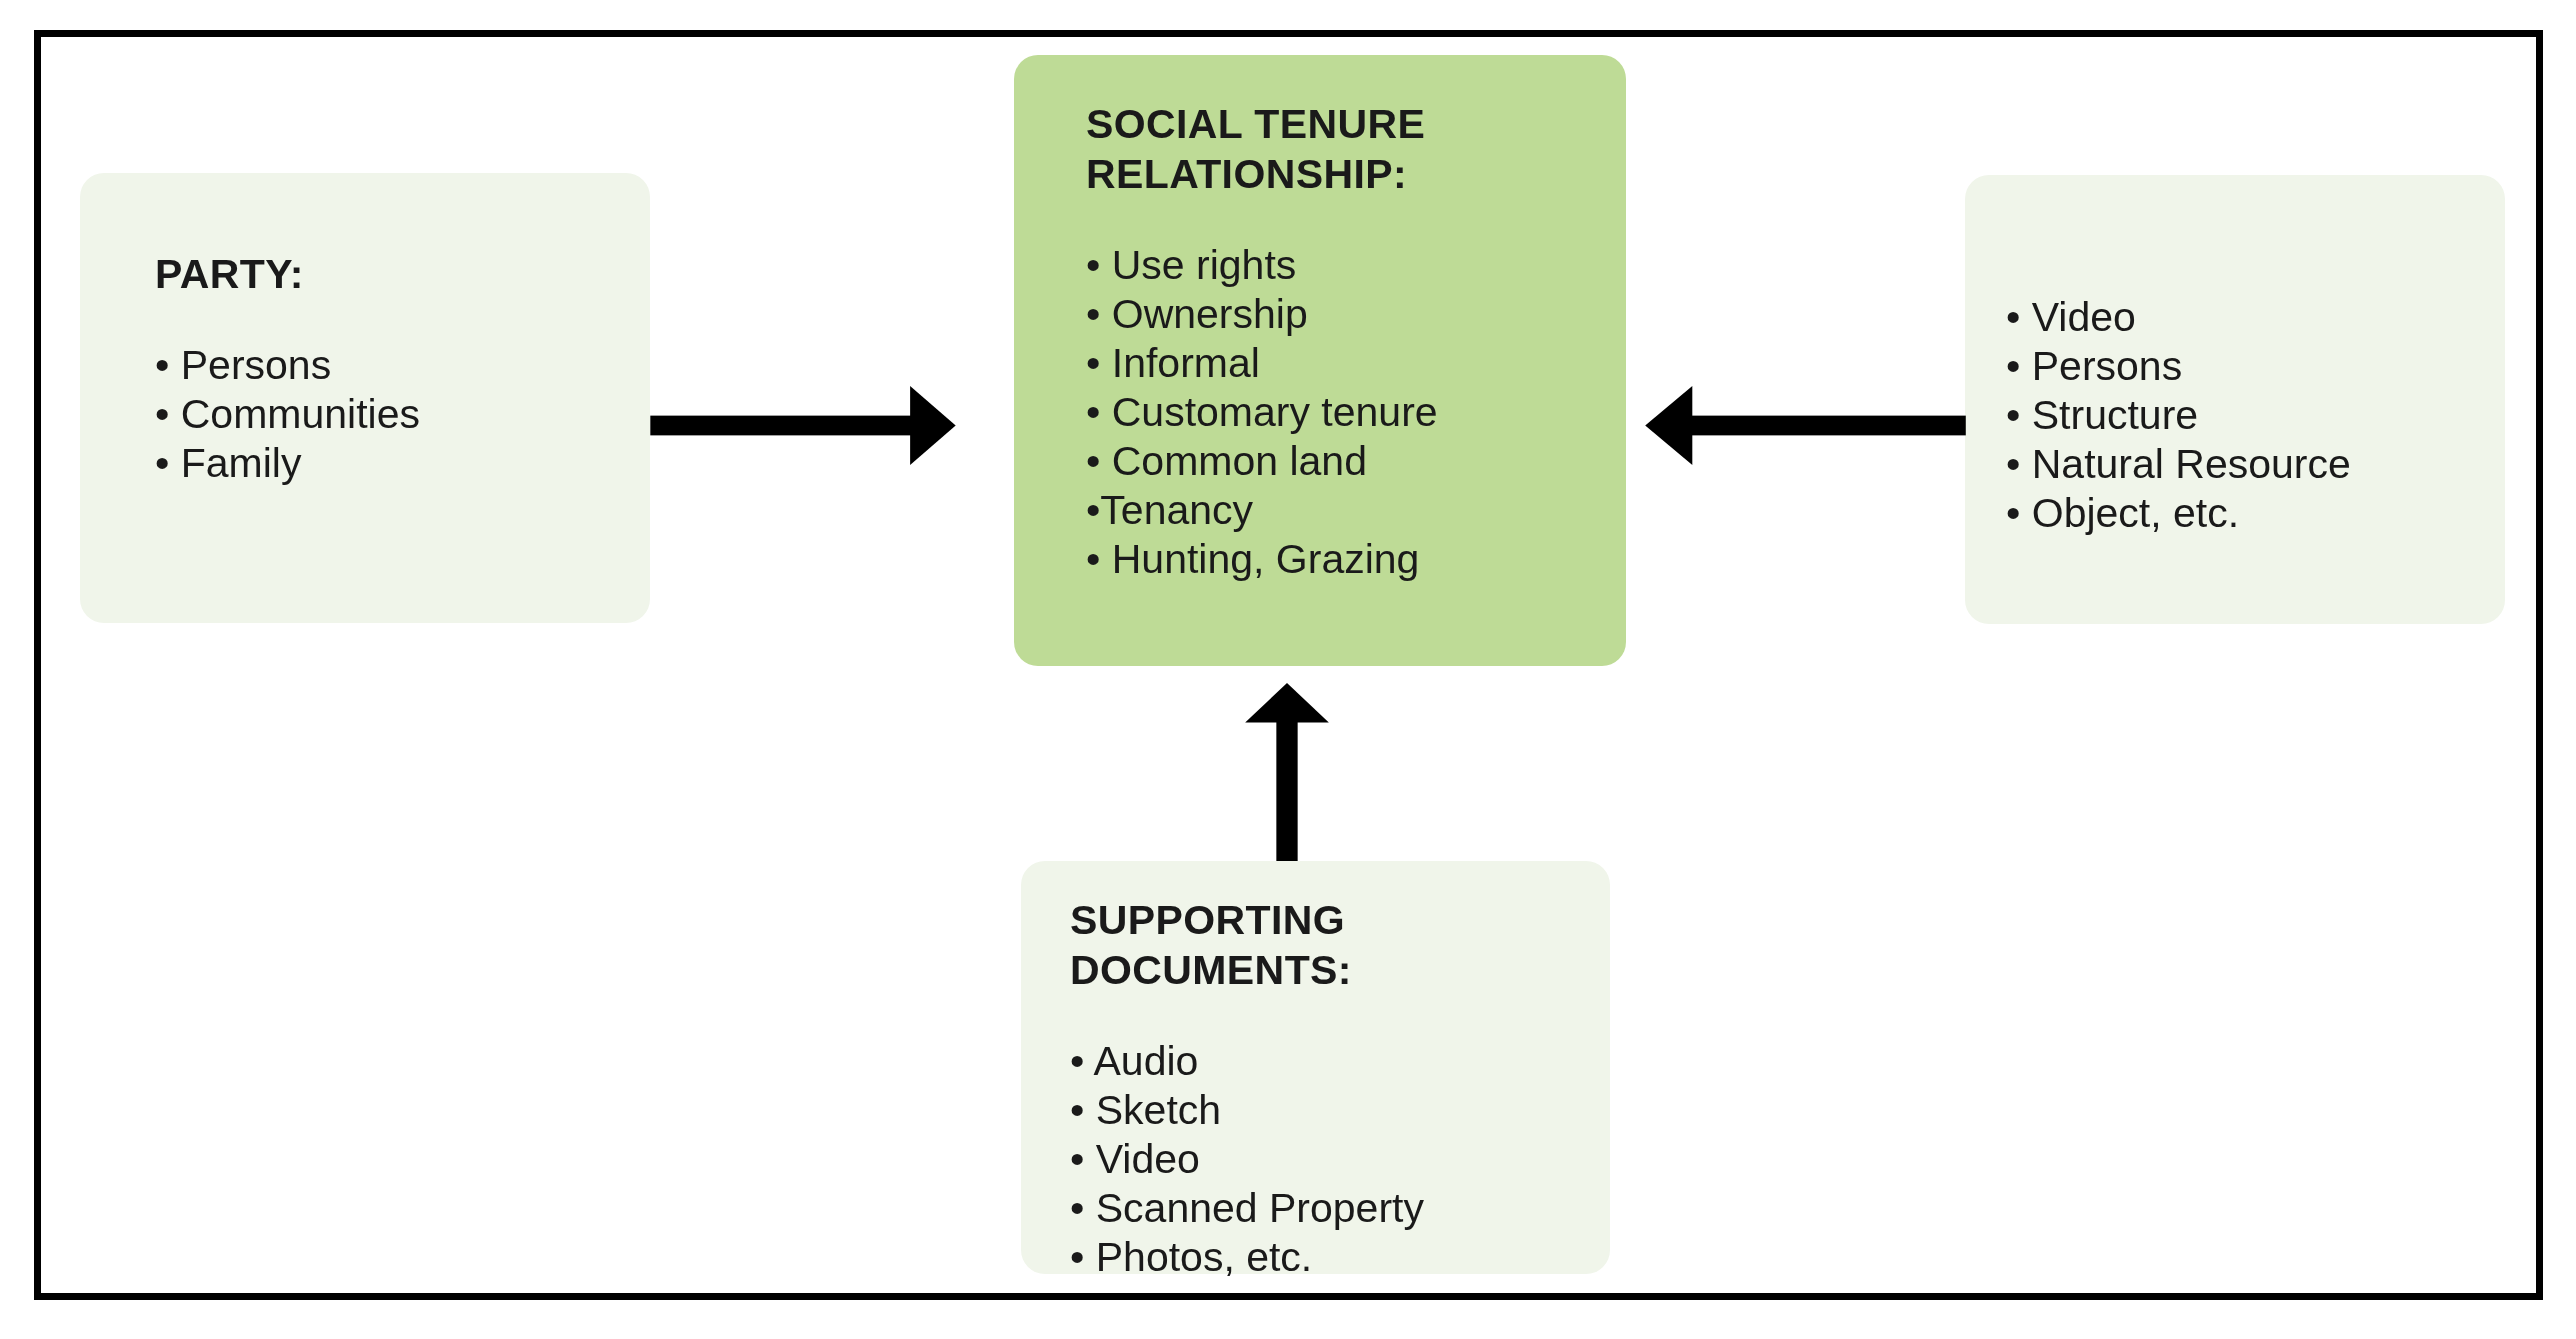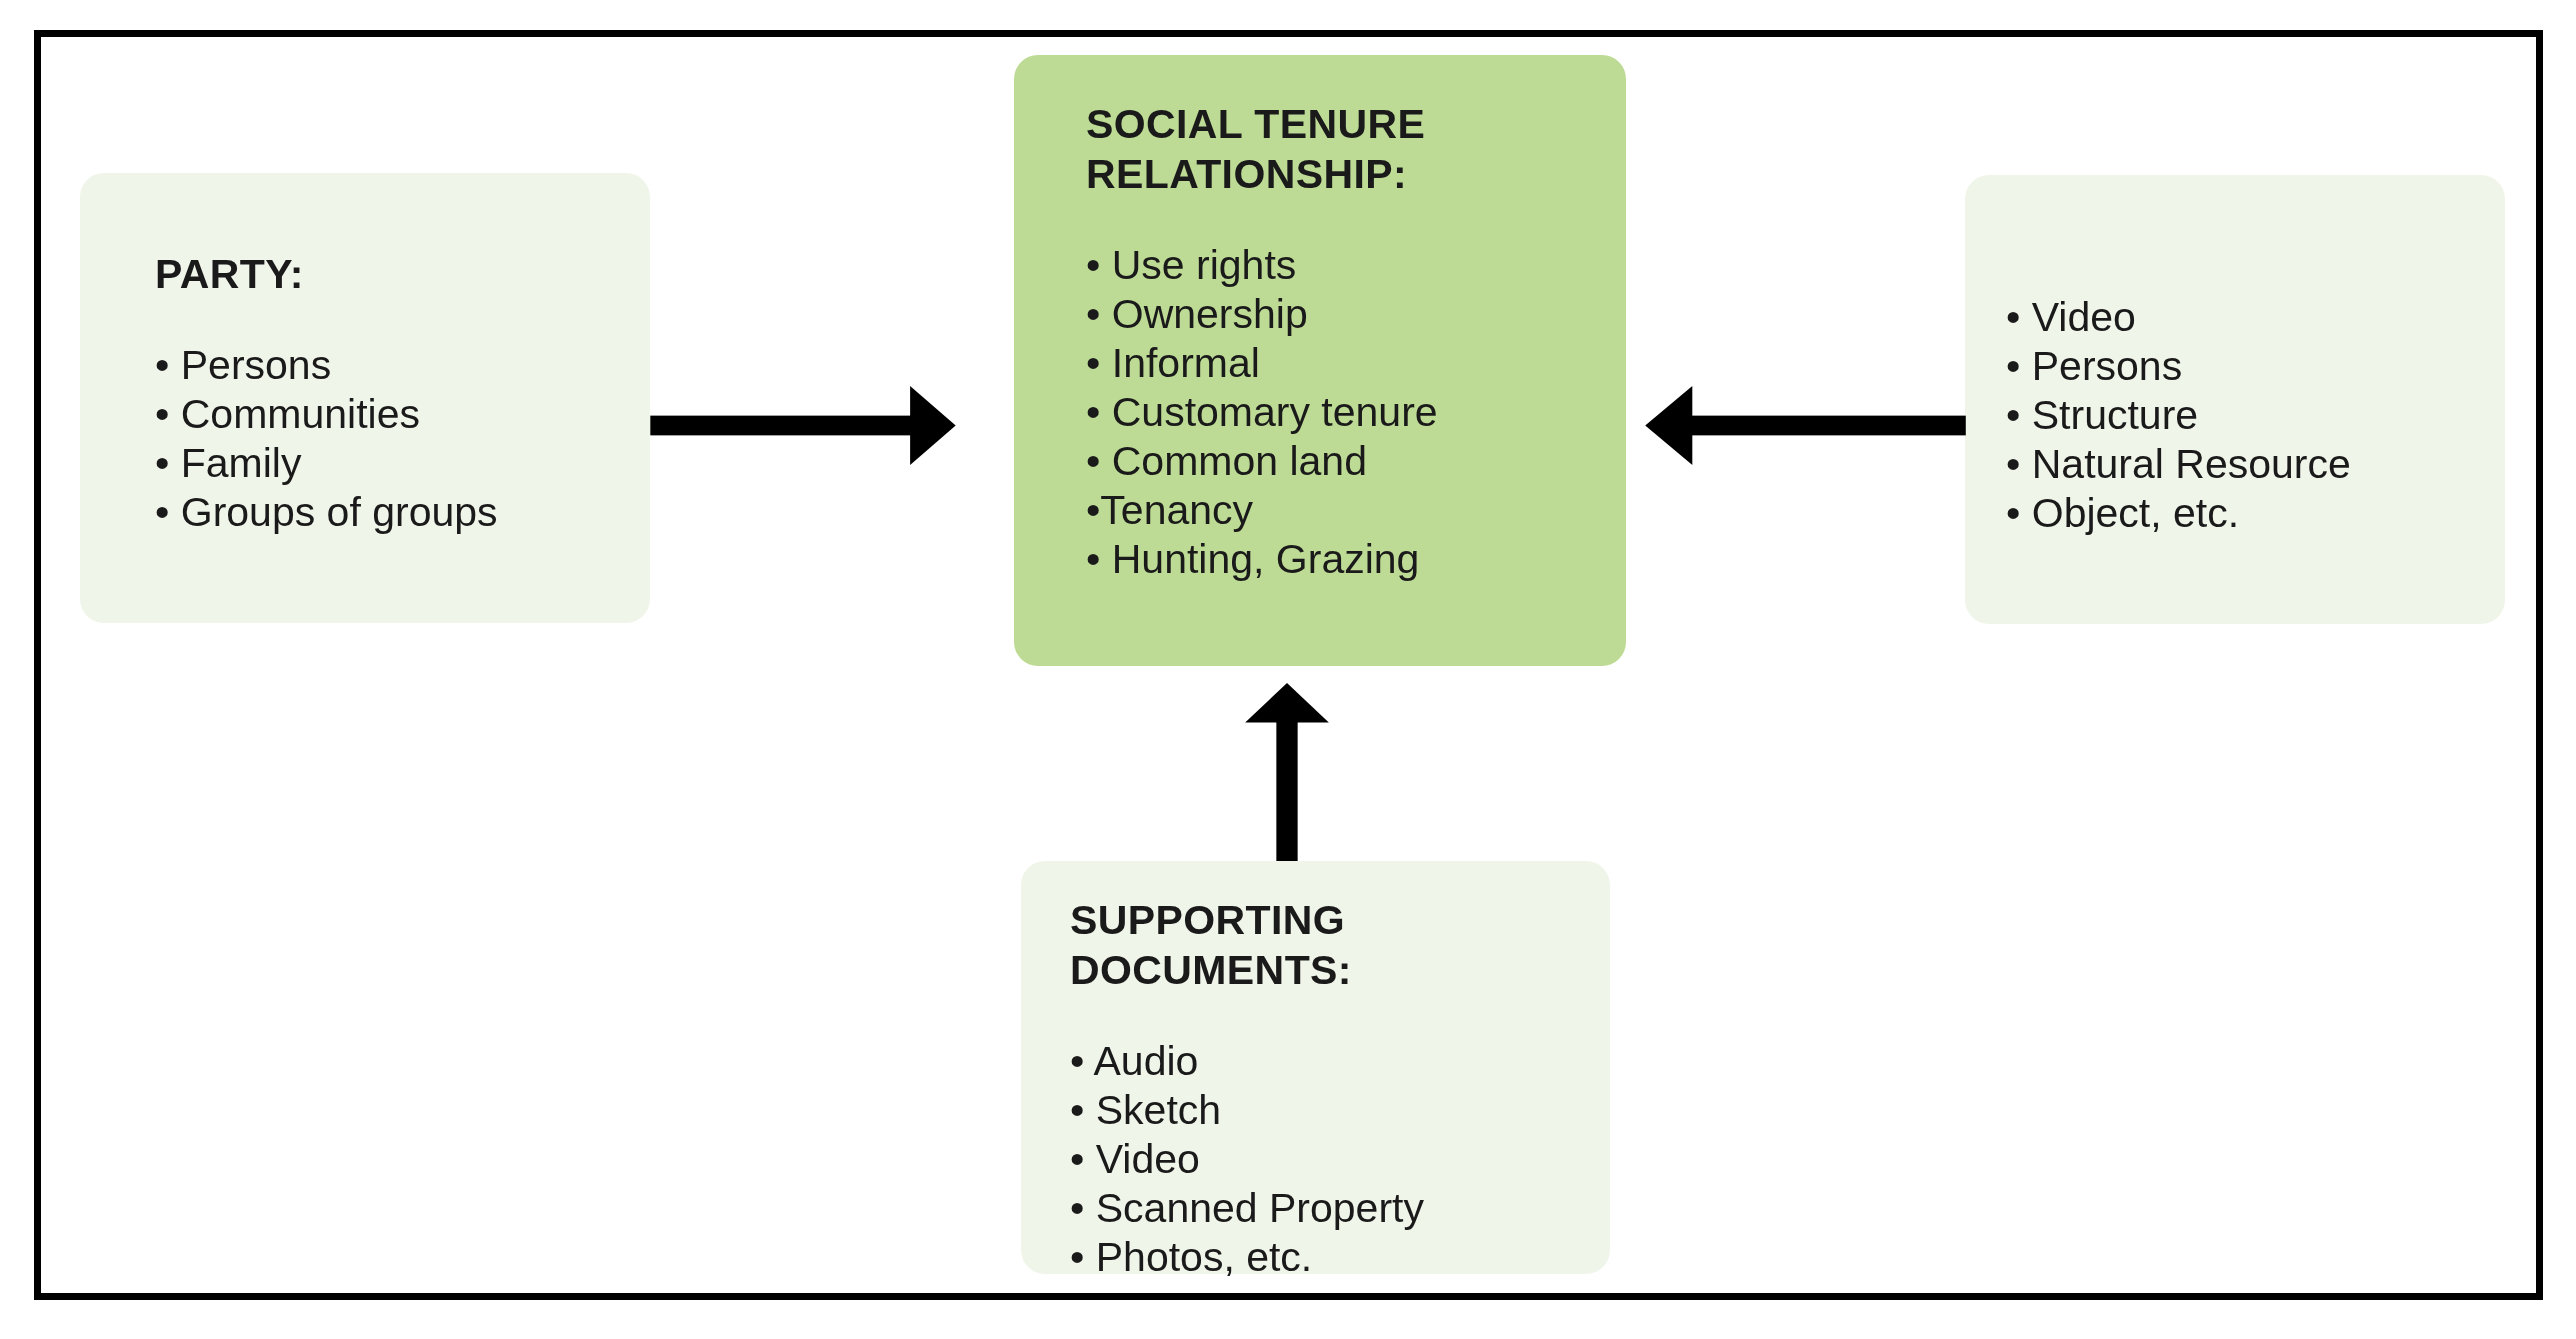--- a/index.html
+++ b/index.html
@@ -76,21 +76,20 @@
 <div class="canvas">
 
   <div class="frame"></div>
 
   <section class="box side party">
     <h2 class="box-title">PARTY:</h2>
     <ul class="box-list">
       <li>• Persons</li>
       <li>• Communities</li>
       <li>• Family</li>
-      <li>• Groups of groups</li>
     </ul>
   </section>
 
   <section class="box center str">
     <h2 class="box-title">SOCIAL TENURE
 RELATIONSHIP:</h2>
     <ul class="box-list">
       <li>• Use rights</li>
       <li>• Ownership</li>
       <li>• Informal</li>

